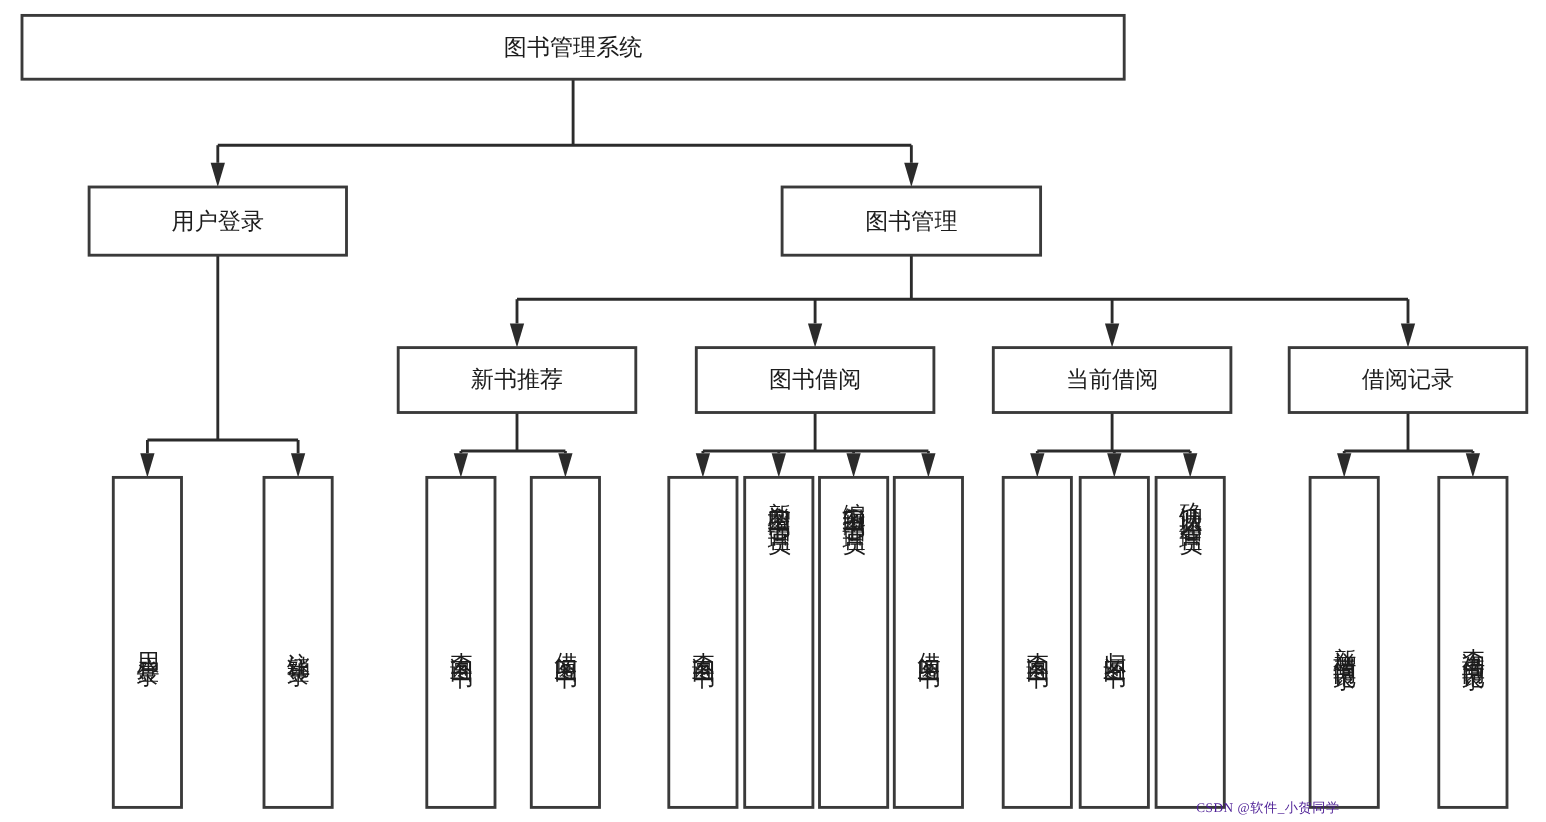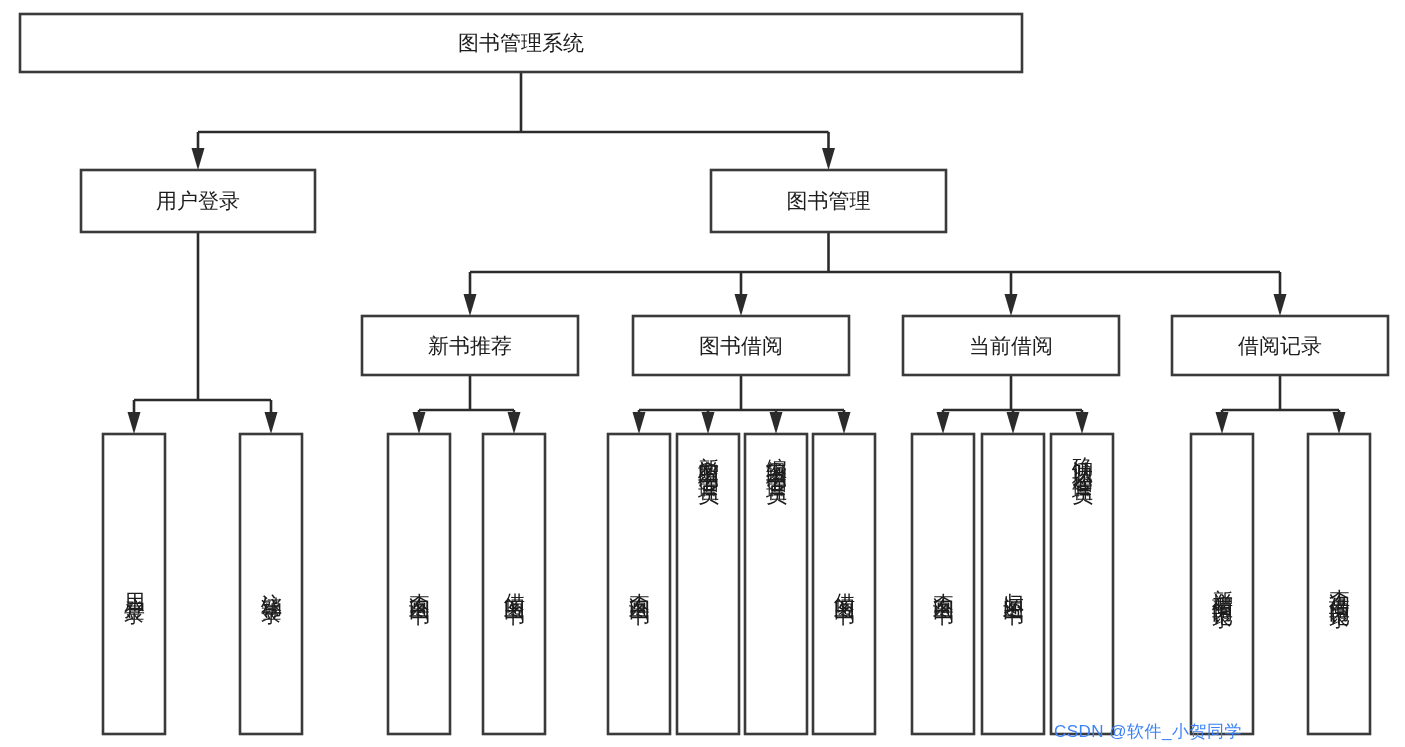--- a/index.html
+++ b/index.html
@@ -11,21 +11,20 @@
     width: 1405px;
     height: 747px;
     font-family: "DejaVu Sans", "Liberation Sans", sans-serif;
     overflow: hidden;
   }
   #diagram-root {
     position: relative;
     width: 1226px;
     height: 747px;
     background: #ffffff;
-    padding-left: 24px;
   }
   svg.tree-canvas {
     position: absolute;
     left: 0;
     top: 0;
     width: 1405px;
     height: 747px;
     display: block;
   }
   .node-rect {
@@ -64,23 +63,23 @@
     font-size: 21px;
     line-height: 1;
     letter-spacing: 4px;
     color: #1c1c1c;
     white-space: nowrap;
   }
   .watermark {
     position: absolute;
     right: 8px;
     bottom: 4px;
-    font-family: Liberation Sans, sans-serif;
-    font-size: 17px;
-    color: #3b82f6;
+    font-family: Liberation Serif, serif;
+    font-size: 12px;
+    color: #4c1d95;
     white-space: nowrap;
     letter-spacing: 0.5px;
   }
 </style>
 </head>
 <body>
 
 <div id="diagram-root">
 
   <svg class="tree-canvas" viewBox="0 0 1405 747" xmlns="http://www.w3.org/2000/svg">

